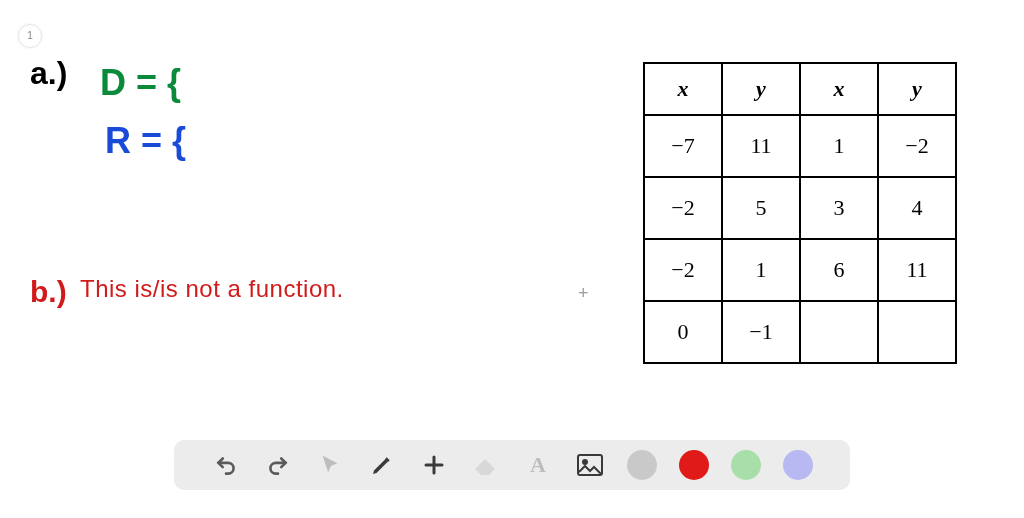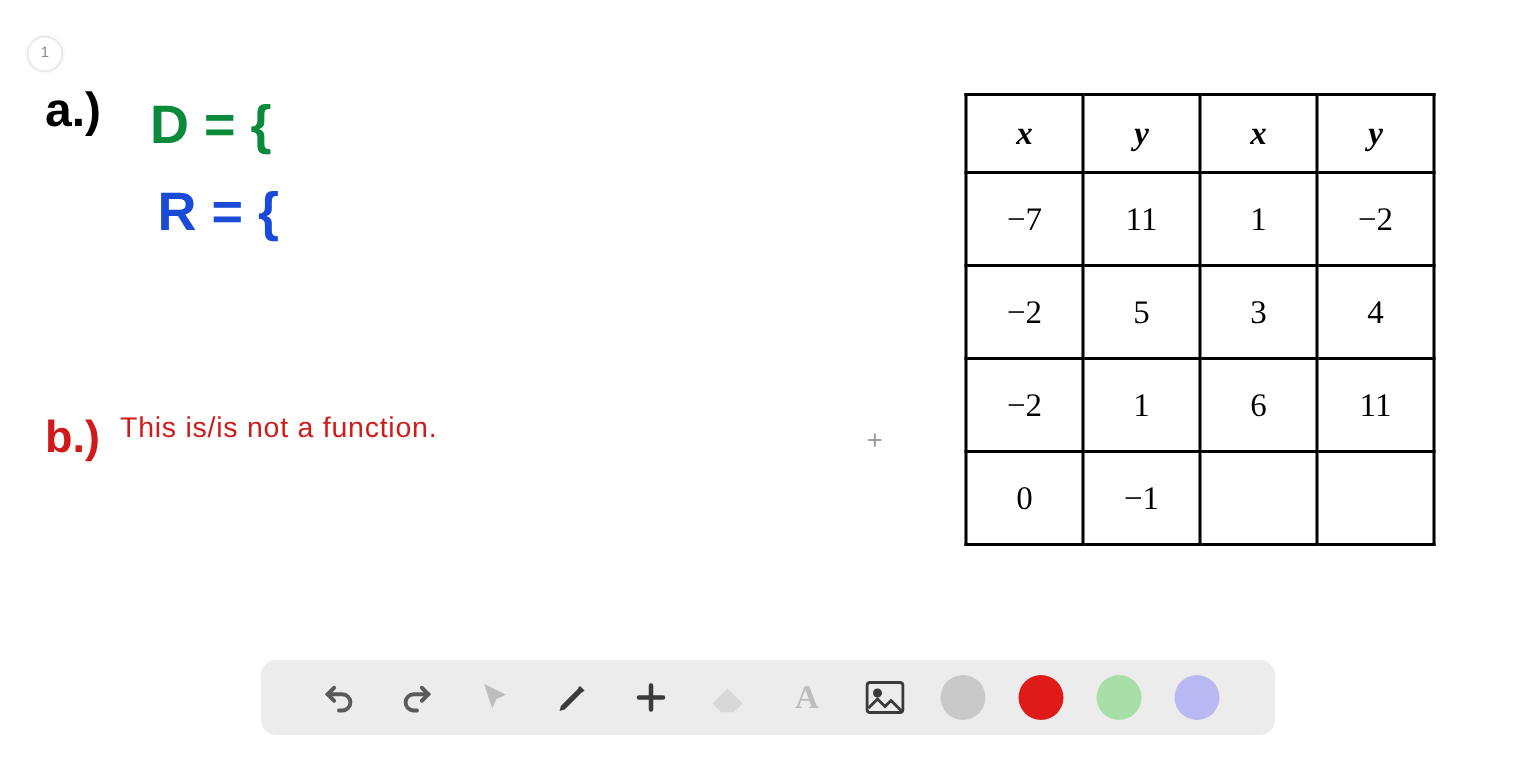--- a/index.html
+++ b/index.html
@@ -28,21 +28,21 @@
     color: #888;
   }
   .note {
     position: absolute;
     white-space: nowrap;
   }
   .hand-a  { top: 55px;  left: 30px;  font-size: 32px; color: #000;    font-weight: 600; }
   .hand-d  { top: 62px;  left: 100px; font-size: 36px; color: #0a8a3a; font-weight: 600; }
   .hand-r  { top: 120px; left: 105px; font-size: 36px; color: #1a4bd8; font-weight: 600; }
   .hand-b  { top: 275px; left: 30px;  font-size: 30px; color: #d11a1a; font-weight: 600; }
-  .hand-b2 { top: 275px; left: 80px;  font-size: 19px; color: #d11a1a; font-weight: 500; letter-spacing: .5px; }
+  .hand-b2 { top: 275px; left: 80px;  font-size: 24px; color: #d11a1a; font-weight: 500; letter-spacing: .5px; }
   .hand-plus { top: 283px; left: 578px; font-size: 18px; color: #9c9c9c; font-family: Arial, sans-serif; }
 
   
   .data-table {
     position: absolute;
     top: 62px;
     left: 643px;
     border-collapse: collapse;
   }
   .data-table td, .data-table th {

